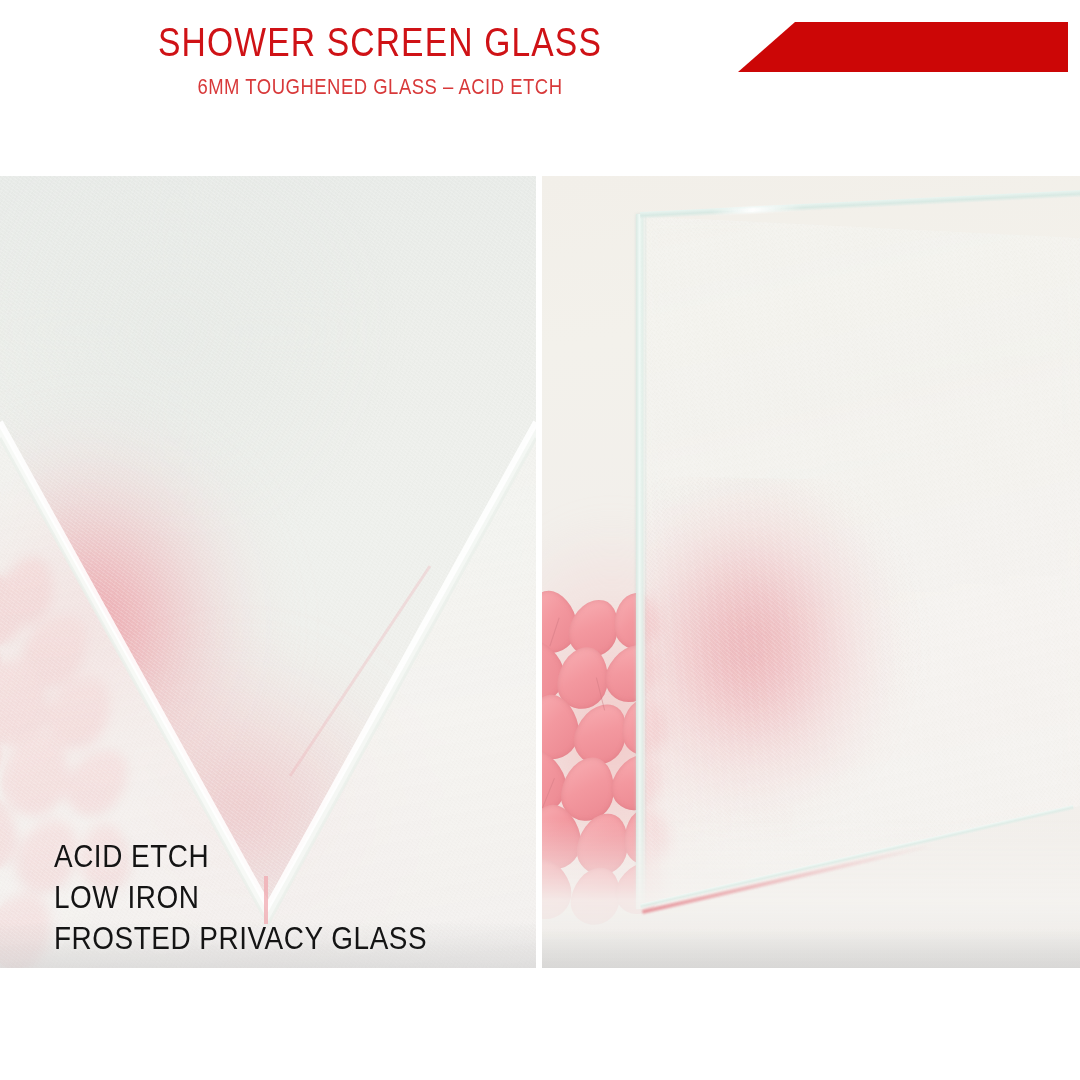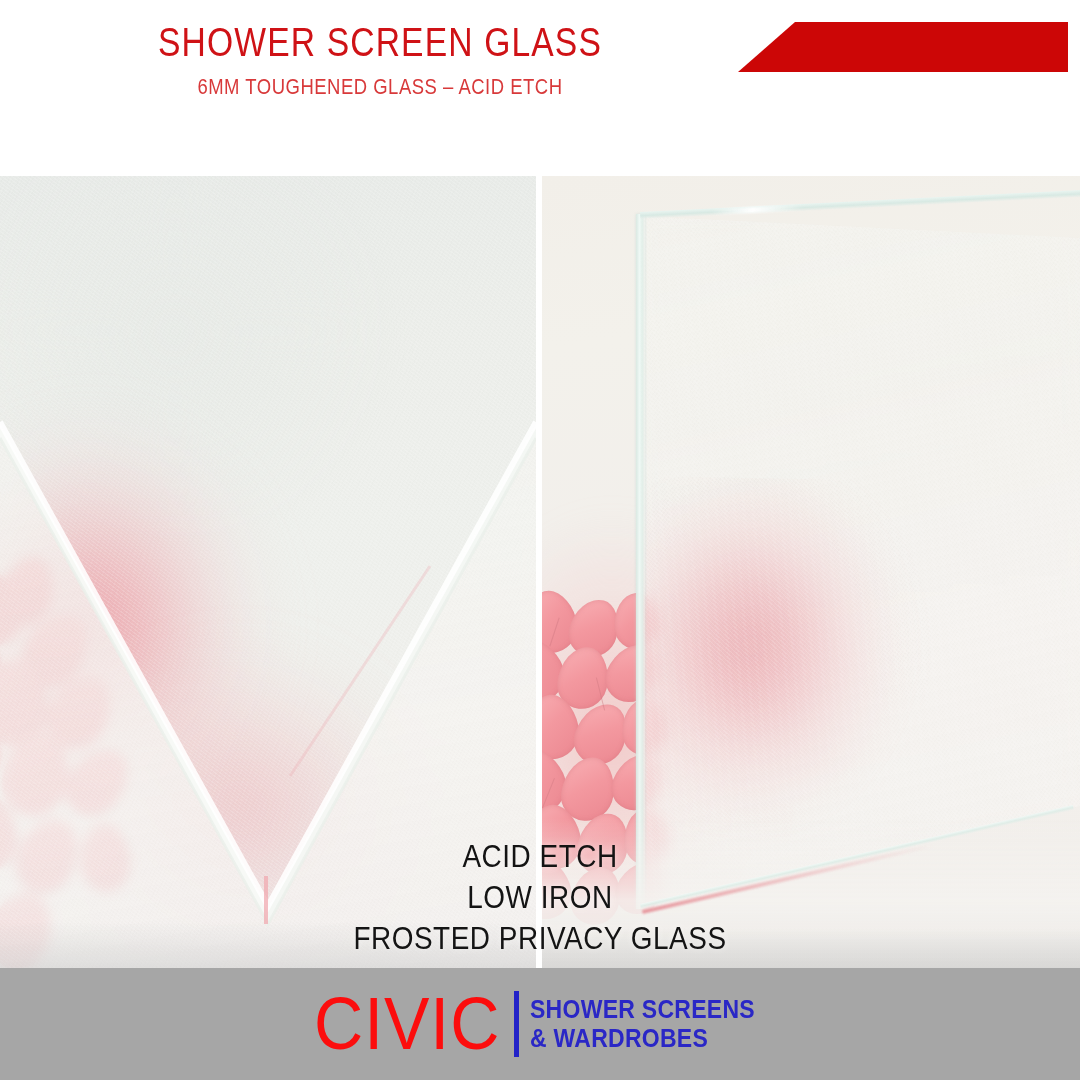--- a/index.html
+++ b/index.html
@@ -234,21 +234,21 @@
     background:linear-gradient(180deg,rgba(245,243,240,0) 0%,rgba(244,242,239,.9) 55%,rgba(236,234,231,1) 100%);
   }
   .pr-shadowband{
     position:absolute;left:0;bottom:0;width:538px;height:40px;
     background:linear-gradient(180deg,rgba(215,215,215,0) 0%,rgba(196,196,196,.5) 100%);
   }
 
   
   .caption{
     position:absolute;left:0;top:660px;width:1080px;
-    text-align:center;
+    text-align:left;
     color:#141414;
     line-height:41px;
     z-index:40;
   }
   .caption .cl{
     display:block;
     font-size:31px;
     letter-spacing:0.6px;
     transform:scaleX(0.90);
     white-space:nowrap;
@@ -376,24 +376,14 @@
       <div class="pr-shadowband"></div>
     </div>
 
     <div class="caption">
       <span class="cl">ACID ETCH</span>
       <span class="cl">LOW IRON</span>
       <span class="cl">FROSTED PRIVACY GLASS</span>
     </div>
   </div>
 
-  <div class="footer">
-    <div class="logo">
-      <span class="logo-civic">CIVIC</span>
-      <span class="logo-bar"></span>
-      <span class="logo-words">
-        <span>SHOWER SCREENS</span><br>
-        <span>&amp; WARDROBES</span>
-      </span>
-    </div>
-  </div>
 
 </div>
 
 </body></html>

